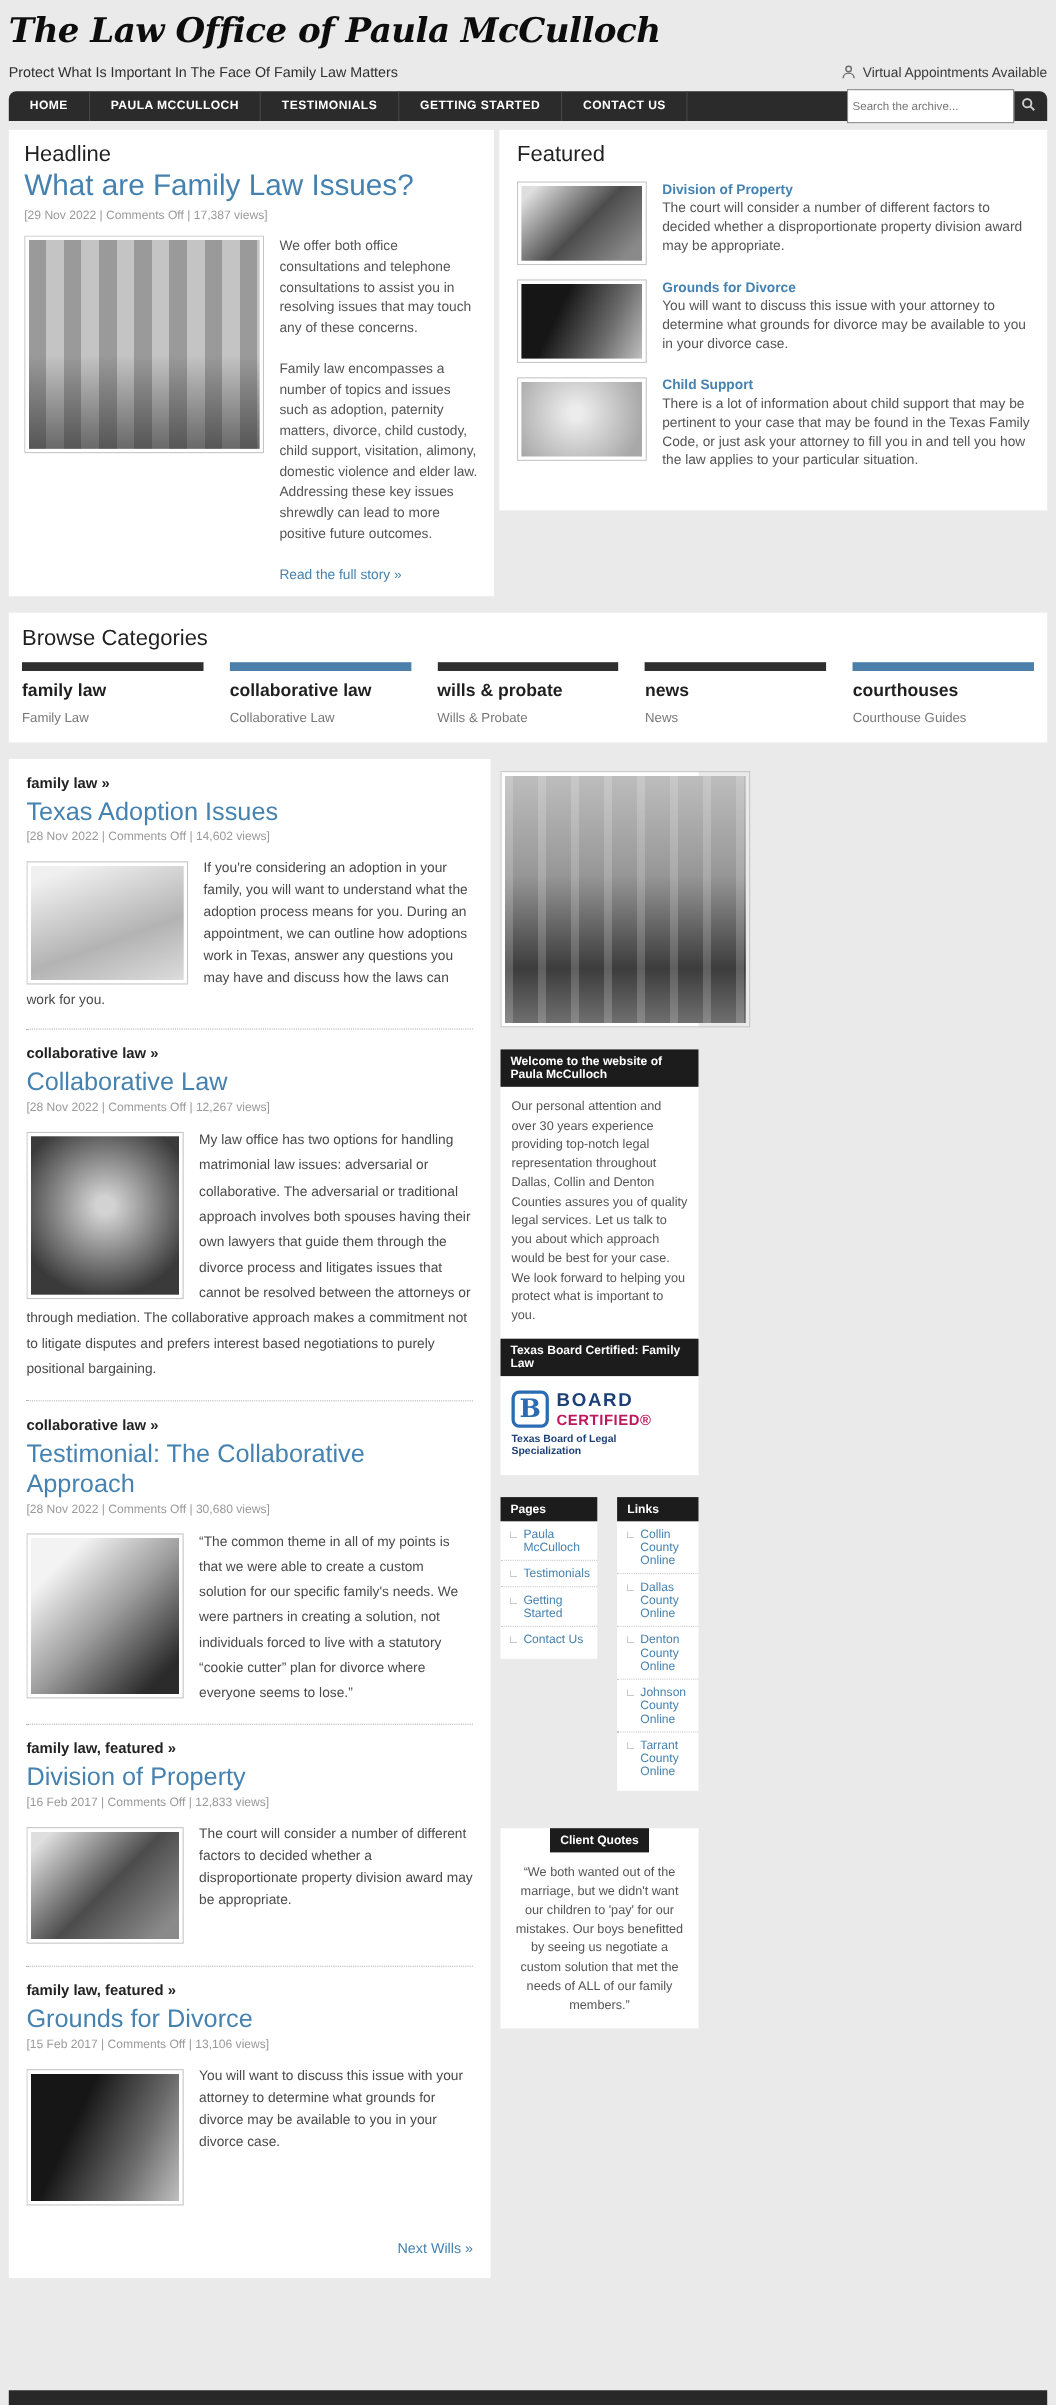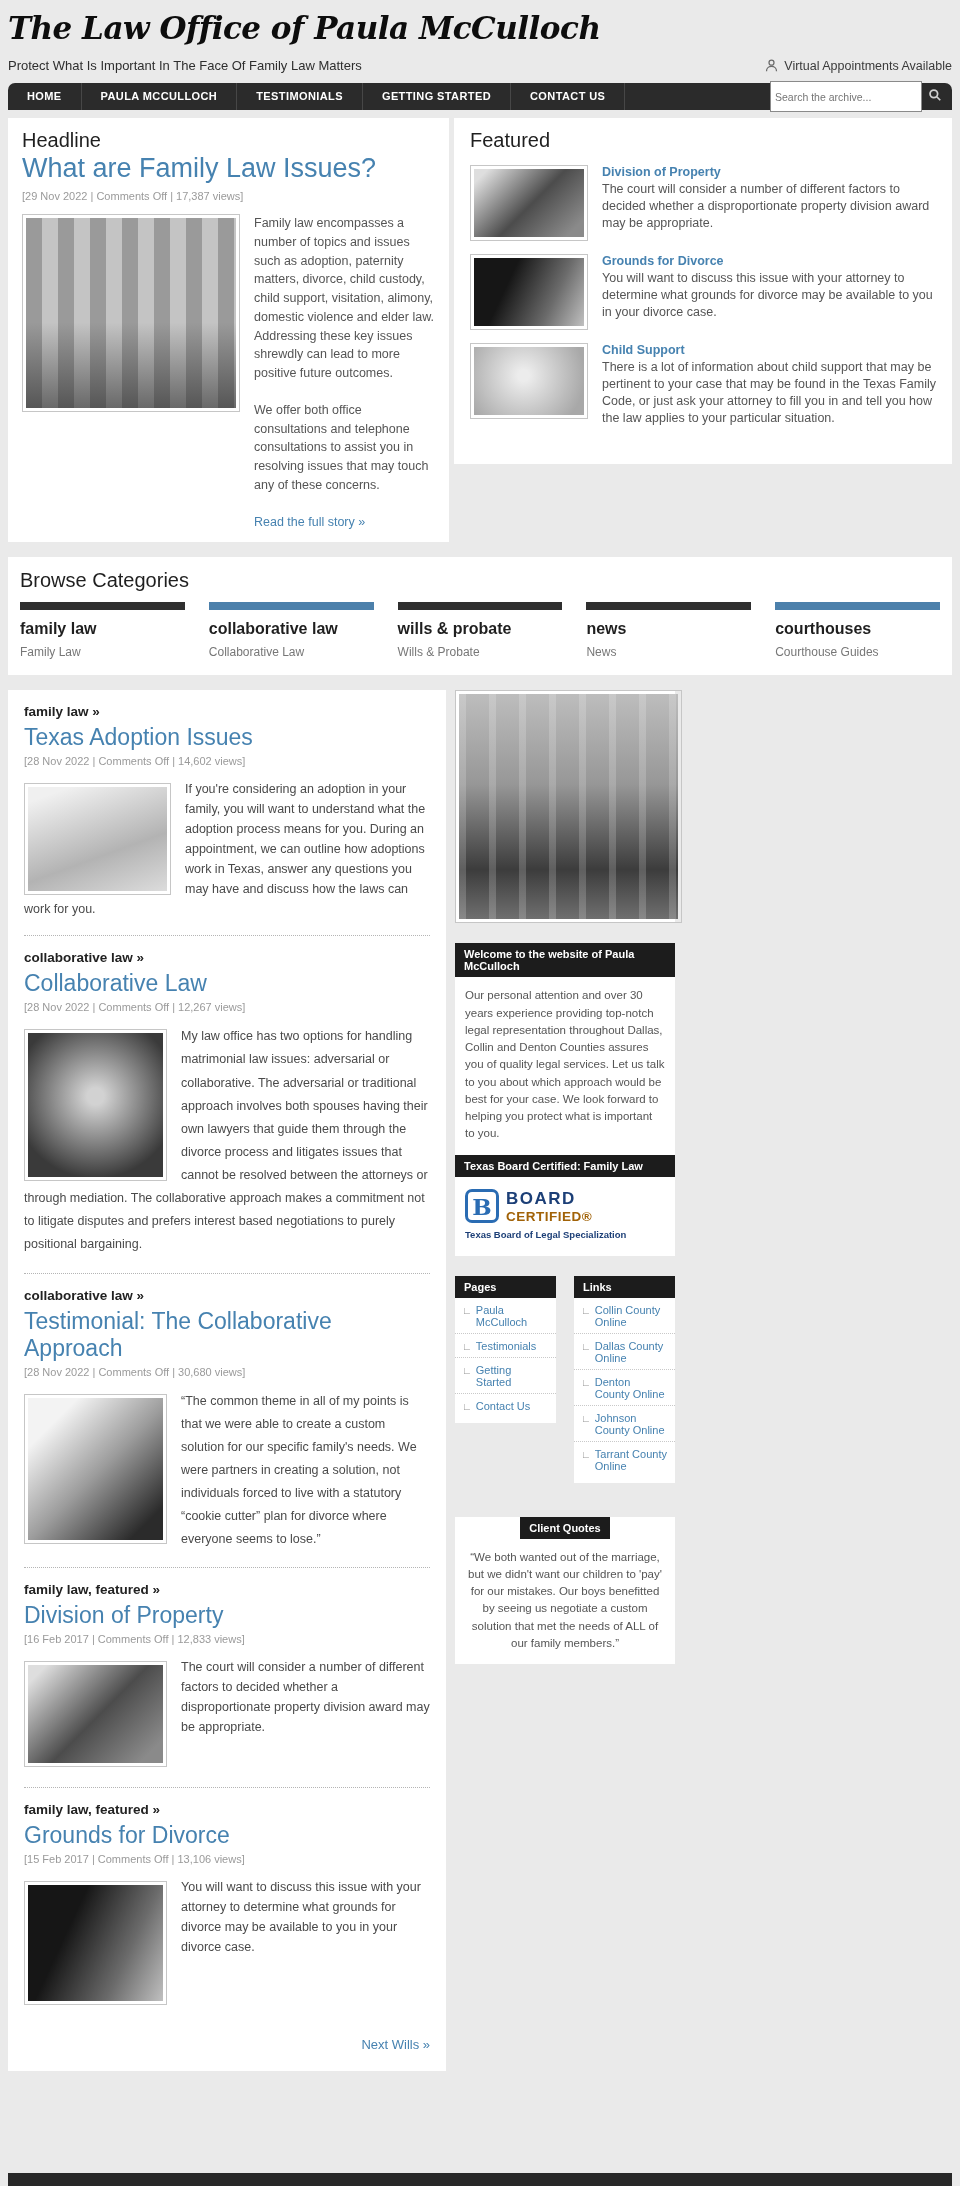--- a/index.html
+++ b/index.html
@@ -119,41 +119,41 @@
   .p1 { width: 147px; height: 112px; }
   .p2 { width: 143px; height: 152px; }
   .p3 { width: 143px; height: 150px; }
   .p4 { width: 143px; height: 106px; }
   .p5 { width: 143px; height: 124px; }
   .art-text { font-size: 12.5px; color: #4a4a4a; line-height: 1.85; margin: 0; }
   .dotted-sep { border-top: 1px dotted #b5b5b5; margin: 16px 0 14px; }
   .next-page { text-align: right; margin-top: 26px; }
   .next-page a { color: #4682b0; font-size: 13px; text-decoration: none; }
 
-  .sidebar { width: 220px; }
+  .sidebar { width: 180px; margin-top: 11px; }
   .sidebar .box { margin-bottom: 20px; }
   .courthouse-photo { width: 227px; height: 233px; }
 
   .black-bar {
     background: #1c1c1c; color: #fff;
     font-size: 11px; font-weight: bold;
     padding: 5px 9px;
   }
   .welcome-box { padding-bottom: 4px; }
   .welcome-text { font-size: 11.5px; color: #555; line-height: 1.5; margin: 0; padding: 10px 10px 12px; }
   .bc-logo { display: flex; align-items: center; gap: 7px; padding: 12px 10px 2px; }
   .bc-mark {
     width: 34px; height: 34px;
     border: 3px solid #2a6cb3; border-radius: 7px;
     color: #2a6cb3; font-weight: bold; font-size: 23px;
     font-family: "DejaVu Serif", serif;
     display: flex; align-items: center; justify-content: center;
   }
   .bc-word1 { font-size: 17px; font-weight: bold; color: #1c3f77; letter-spacing: 1.5px; }
-  .bc-word2 { font-size: 13.5px; font-weight: bold; color: #a16207; letter-spacing: 0.5px; }
+  .bc-word2 { font-size: 13.5px; font-weight: bold; color: #be185d; letter-spacing: 0.5px; }
   .bc-caption { font-size: 9.5px; font-weight: bold; color: #1c3f77; padding: 3px 10px 12px; }
 
   .two-col { display: flex; gap: 18px; align-items: flex-start; }
   .small-box { flex: 1; padding-bottom: 6px; }
   .side-link-row { display: flex; align-items: baseline; gap: 4px; padding: 6px 7px 5px; border-bottom: 1px dotted #c9c9c9; }
   .side-link-row:last-child { border-bottom: none; }
   .bullet { color: #999; font-size: 10px; }
   .side-link-row a { color: #4682b0; font-size: 11px; text-decoration: none; }
 
   .quotes-box { padding-bottom: 0; margin-top: 14px; text-align: center; }
@@ -212,22 +212,22 @@
   </nav>
 
   <div class="row top-row">
     <section class="box headline-box">
       <h2 class="section-label">Headline</h2>
       <h3 class="post-title-big">What are Family Law Issues?</h3>
       <div class="meta">[29 Nov 2022 | Comments Off | 17,387 views]</div>
       <div class="headline-body">
         <div class="photo ph-headline headline-photo"></div>
         <div class="headline-text">
+          <p>We offer both office consultations and telephone consultations to assist you in resolving issues that may touch any of these concerns.</p>
           <p>Family law encompasses a number of topics and issues such as adoption, paternity matters, divorce, child custody, child support, visitation, alimony, domestic violence and elder law. Addressing these key issues shrewdly can lead to more positive future outcomes.</p>
-          <p>We offer both office consultations and telephone consultations to assist you in resolving issues that may touch any of these concerns.</p>
           <a href="#" class="readmore">Read the full story »</a>
         </div>
       </div>
     </section>
 
     <aside class="box featured-box">
       <h2 class="section-label">Featured</h2>
 
       <div class="feat-item">
         <div class="photo ph-pie feat-photo"></div>

